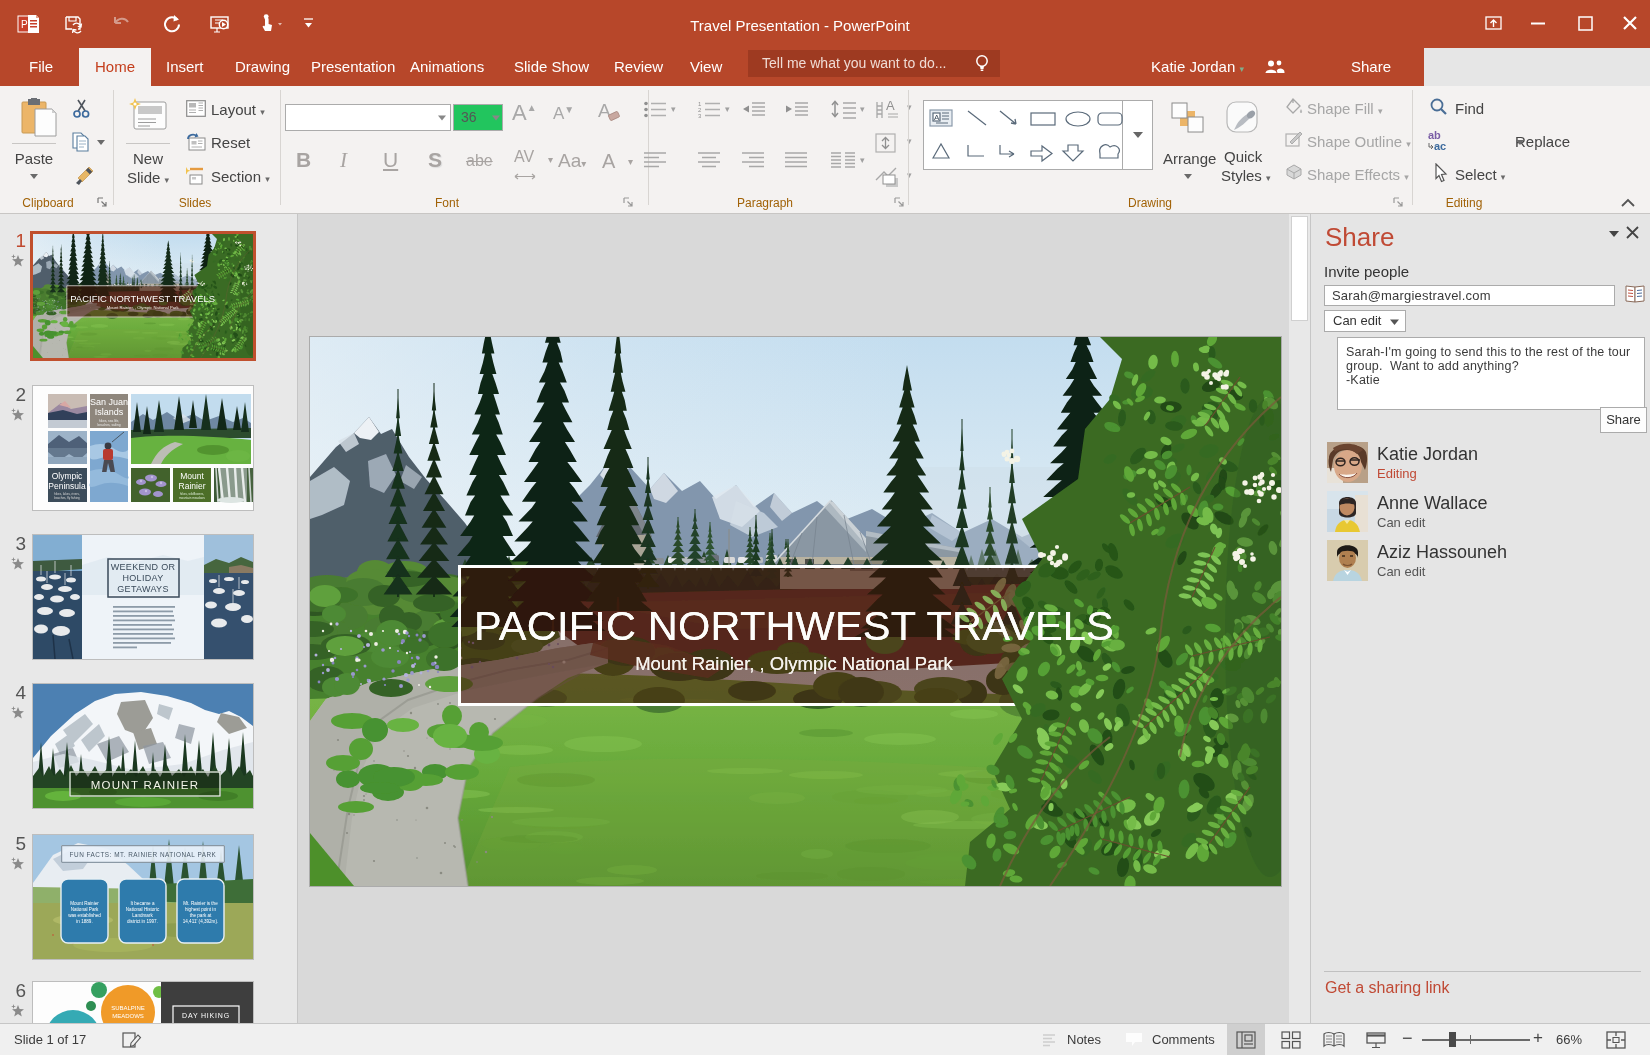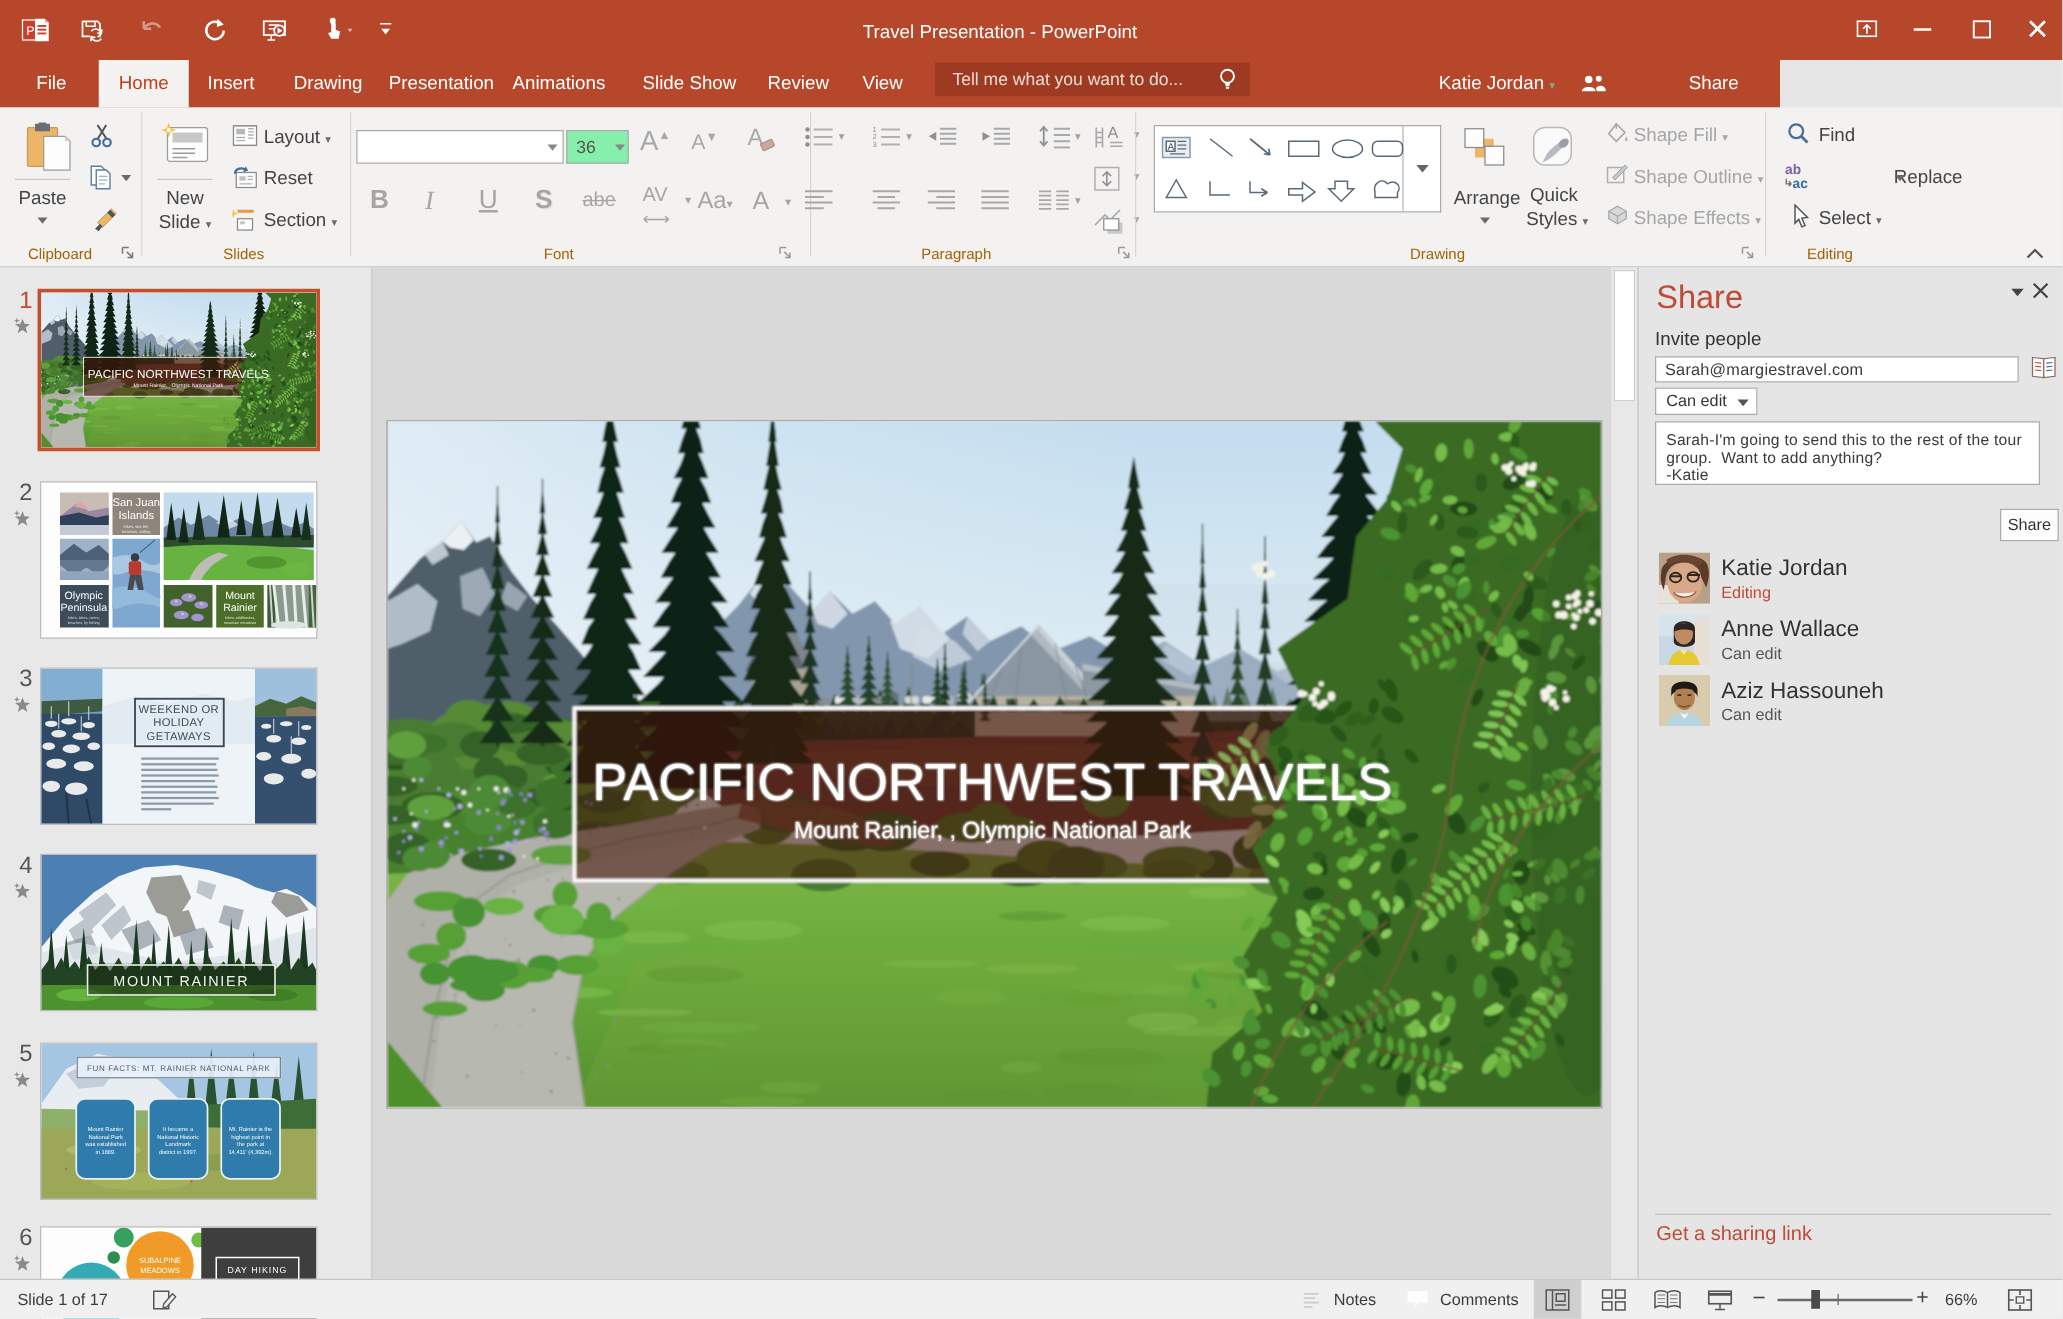--- a/index.html
+++ b/index.html
@@ -199,21 +199,21 @@
       <path d="M0.5 0 L1.6 2.7 L4.4 3.7 L1.6 4.7 L0.5 7.4 L-0.6 4.7 Z" fill="#F2C24B"></path>
     </svg>
     <div class="abs rlabel" style="left:211px;top:82px;">Section <span style="font-size:9px;color:#6A6A6A">▾</span></div>
     <div class="grouplabel" style="left:150px;width:90px;">Slides</div>
     <div class="gsep" style="left:280px"></div>
 
     <div class="abs" style="left:285px;top:18px;width:166px;height:27px;background:#fff;border:1px solid #ABABAB;"></div>
     <svg class="abs" style="left:437px;top:28px" width="10" height="8">
         <path d="M1 1.5 L9 1.5 L5 6.5 Z" fill="#888"></path>
       </svg>
-    <div class="abs" style="left:453px;top:18px;width:50px;height:27px;background:#86efac;border:1px solid #ABABAB;font-size:14px;color:#555;line-height:25px;padding-left:7px;">36</div>
+    <div class="abs" style="left:453px;top:18px;width:50px;height:27px;background:#22c55e;border:1px solid #ABABAB;font-size:14px;color:#555;line-height:25px;padding-left:7px;">36</div>
     <svg class="abs" style="left:491px;top:28px" width="10" height="8">
         <path d="M1 1.5 L9 1.5 L5 6.5 Z" fill="#888"></path>
       </svg>
     <div class="abs" style="left:512px;top:14px;font-size:22px;color:#A8A8A8;">A<span style="position:relative;top:-9px;font-size:10px;">▲</span></div>
     <div class="abs" style="left:553px;top:18px;font-size:17px;color:#A8A8A8;">A<span style="position:relative;top:-6px;font-size:10px;">▼</span></div>
     <div class="abs" style="left:598px;top:14px;font-size:19px;color:#A8A8A8;">A</div>
     <svg class="abs" style="left:608px;top:24px" width="16" height="12" viewBox="0 0 16 12">
         <rect x="1" y="3" width="10" height="6" rx="1" transform="rotate(-25 6 6)" fill="#C8A8A0" stroke="#A88880" stroke-width="0.8"></rect>
       </svg>
     <div class="abs" style="left:296px;top:62px;font-size:21px;color:#A8A4A2;font-weight:bold;">B</div>
@@ -1998,21 +1998,21 @@
       <svg class="abs" style="left:313px;top:70px" width="24" height="20" viewBox="0 0 24 20">
         <path d="M2 2 L11 3 L11 18 L2 17 Z" fill="#fff" stroke="#8A6A5A" stroke-width="1"></path>
         <path d="M20 2 L11 3 L11 18 L20 17 Z" fill="#fff" stroke="#8A6A5A" stroke-width="1"></path>
         <path d="M4 6 L9 6.5 M4 9 L9 9.5 M4 12 L9 12.5" stroke="#C05040" stroke-width="1"></path>
         <path d="M13 6.5 L18 6 M13 9.5 L18 9 M13 12.5 L18 12" stroke="#4A6A9A" stroke-width="1"></path>
       </svg>
       <div class="abs" style="left:13px;top:96px;width:82px;height:22px;background:#fff;border:1px solid #ABABAB;font-size:13px;color:#333;line-height:20px;padding-left:8px;">Can edit</div>
       <svg class="abs" style="left:78px;top:104px" width="11" height="8">
           <path d="M1 1.5 L10 1.5 L5.5 7 Z" fill="#555"></path>
         </svg>
-      <div class="abs" style="left:13px;top:123px;width:308px;height:51px;background:#fff;border:1px solid #ABABAB;font-size:12.5px;color:#3A3A3A;line-height:14px;padding:7px 8px;letter-spacing:0.2px;">Sarah-I'm going to send this to the rest of the tour group.&nbsp; Want to add anything?<br>-Katie</div>
+      <div class="abs" style="left:26px;top:123px;width:308px;height:73px;background:#fff;border:1px solid #ABABAB;font-size:12.5px;color:#3A3A3A;line-height:14px;padding:7px 8px;letter-spacing:0.2px;">Sarah-I'm going to send this to the rest of the tour group.&nbsp; Want to add anything?<br>-Katie</div>
       <div class="abs" style="left:289px;top:193px;width:47px;height:26px;background:#FDFDFD;border:1px solid #ABABAB;font-size:13px;color:#333;text-align:center;line-height:24px;">Share</div>
 
       <svg class="abs" style="left:16px;top:228px" width="41" height="41" viewBox="0 0 41 41">
         <rect width="41" height="41" fill="#B8A088"></rect>
         <rect x="0" y="26" width="16" height="15" fill="#E8E2D8"></rect>
         <ellipse cx="21" cy="24" rx="14" ry="16" fill="#D8A888"></ellipse>
         <path d="M2 16 C2 2 34 -2 39 10 C41 16 40 22 38 28 L34 20 C33 12 28 8 20 8 C12 8 8 12 6 18 L4 30 C2 26 1 20 2 16 Z" fill="#5A3A28"></path>
         <path d="M6 6 C14 0 30 0 36 8 L30 12 C24 6 14 6 8 10 Z" fill="#6A4430"></path>
         <path d="M9 19 L18 19 M23 18 L33 18" stroke="#2E2420" stroke-width="1.6"></path>
         <ellipse cx="13.5" cy="20" rx="4.5" ry="3.8" fill="none" stroke="#2E2420" stroke-width="1.5"></ellipse>

